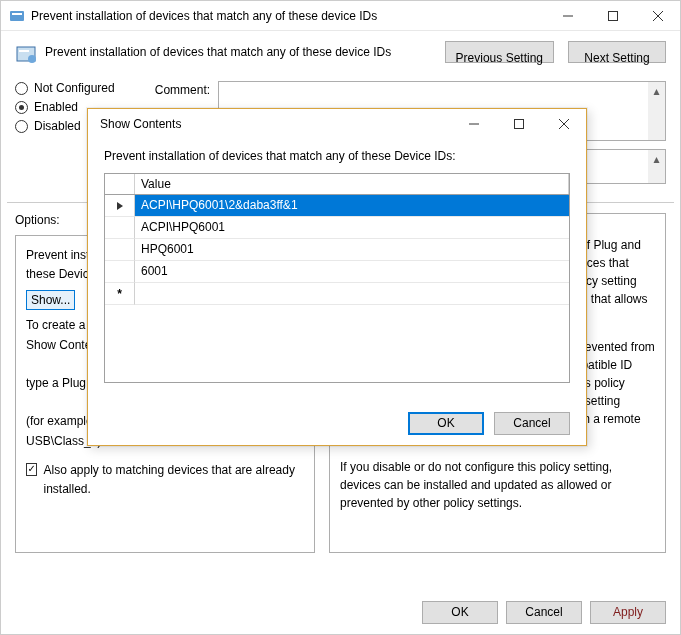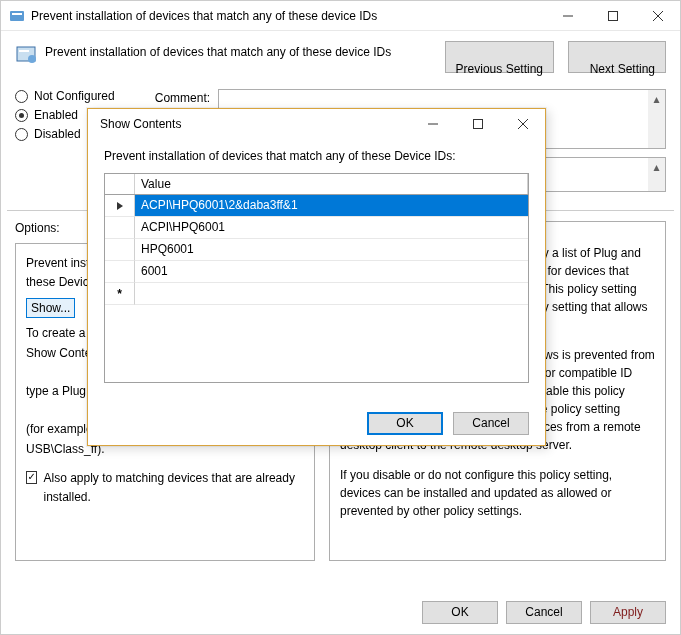--- a/index.html
+++ b/index.html
@@ -9,21 +9,21 @@
 .main-window { width: 681px; height: 635px; border: 1px solid #ccc; background: #fff; position: relative; }
 .titlebar { height: 30px; display: flex; align-items: center; padding-left: 8px; border-bottom: 1px solid #e8e8e8; }
 .titlebar .icon-slot { width: 16px; height: 16px; margin-right: 6px; display:flex;align-items:center;justify-content:center;}
 .titlebar .title { flex: 1; }
 .win-btn { width: 45px; height: 30px; display: flex; align-items: center; justify-content: center; color: #555; }
 .win-btn svg { width: 10px; height: 10px; }
 
 .header-row { padding: 10px 14px 0 14px; display: flex; align-items: flex-start; gap: 8px; }
 .header-row .icon-big { width: 22px; height: 22px; margin-top:2px;}
 .header-row .label { flex: 1; padding-top:4px;}
-.btn-nav { height: 22px; min-width: 98px; border: 1px solid #adadad; background: #e1e1e1; margin-left: 6px; padding: 15px 10px; text-align:right; line-height:24px;}
+.btn-nav { height: 22px; min-width: 98px; border: 1px solid #adadad; background: #e1e1e1; margin-left: 6px; padding: 4px 10px; text-align:center; line-height:24px;}
 
 .radio-col { padding: 16px 14px 8px 14px; display:flex; gap:40px;}
 .radio-group { display: flex; flex-direction: column; gap: 5px; }
 .radio-item { display: flex; align-items: center; gap: 6px; }
 .radio { width: 13px; height: 13px; border-radius: 50%; border: 1px solid #333; display:inline-flex;align-items:center;justify-content:center;}
 .radio.checked::after{content:'';width:5px;height:5px;border-radius:50%;background:#333;}
 .comment-col {flex:1; display:flex; gap:8px;}
 .comment-col .lbl{padding-top:2px;}
 .textarea { flex:1; height:60px; border:1px solid #adadad; background:#fff; position:relative;}
 .textarea .scrolltrack{position:absolute;right:0;top:0;bottom:0;width:17px;background:#f0f0f0;}
@@ -40,21 +40,21 @@
 .cb{width:13px;height:13px;border:1px solid #333;display:inline-flex;align-items:center;justify-content:center;margin-top:2px;}
 .cb.checked::after{content:'✓';font-size:10px;line-height:1;}
 
 .help-right{flex:1;border:1px solid #adadad;padding:10px;line-height:1.5;overflow:hidden;}
 
 .footer{position:absolute;bottom:10px;right:14px;display:flex;gap:8px;}
 .footer .btn{width:76px;height:23px;border:1px solid #adadad;background:#e1e1e1;text-align:center;line-height:21px;}
 .footer .btn.disabled{color:#7f1d1d;}
 
 
-.modal{position:absolute; left:86px; top:107px; width:459px; height:338px; background:#fff; border:1px solid #d8a33d; box-shadow:0 0 0 1px rgba(0,0,0,.05), 3px 3px 10px rgba(0,0,0,.15);}
+.modal{position:absolute; left:86px; top:107px; width:500px; height:338px; background:#fff; border:1px solid #d8a33d; box-shadow:0 0 0 1px rgba(0,0,0,.05), 3px 3px 10px rgba(0,0,0,.15);}
 .modal .titlebar{height:30px;border-bottom:none;}
 .modal-body{padding:10px 16px 6px 16px;}
 .modal-body .prompt{margin-bottom:10px;}
 .grid{border:1px solid #a0a0a0;height:210px;background:#fff;}
 .grid-head{display:flex;border-bottom:1px solid #a0a0a0;background:#fff;}
 .gh-cell{border-right:1px solid #d0d0d0;padding:3px 6px;}
 .gh-rowhdr{width:30px;}
 .gh-value{flex:1;}
 .grid-row{display:flex;height:22px;align-items:stretch;}
 .grid-row .rowhdr{width:30px;border-right:1px solid #d0d0d0;border-bottom:1px solid #e8e8e8;display:flex;align-items:center;justify-content:center;background:#fff;}

